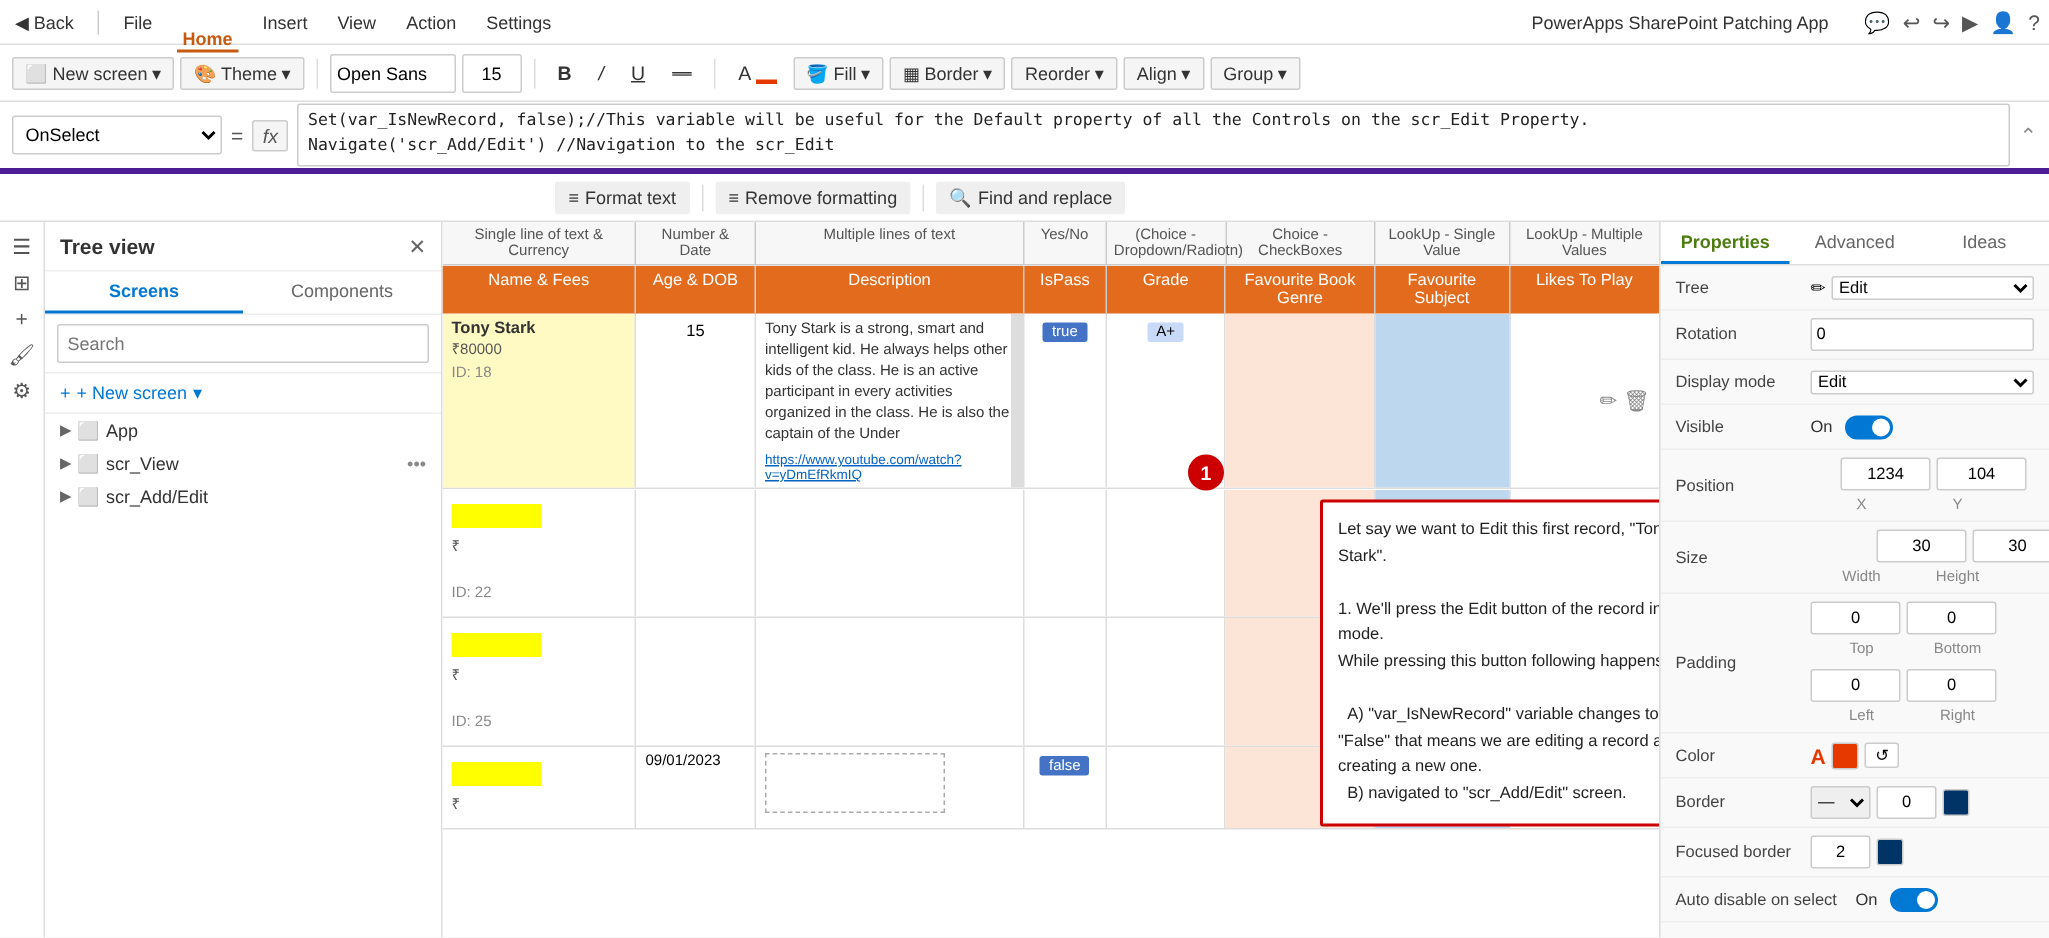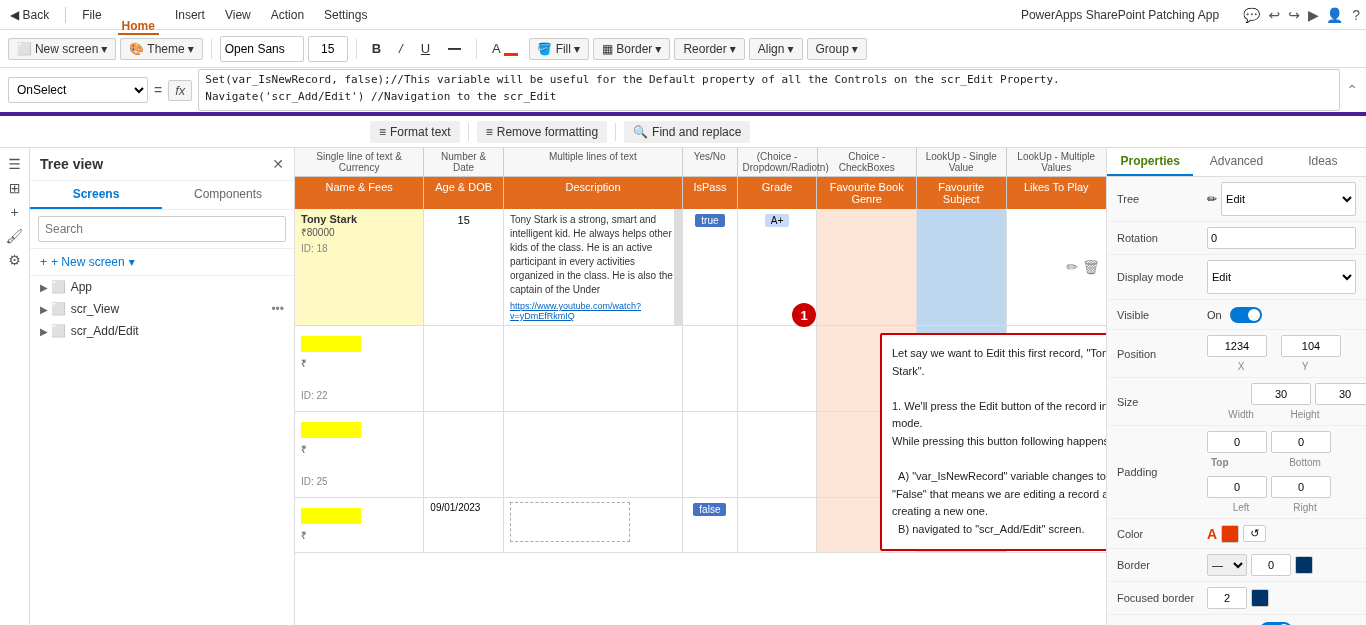--- a/index.html
+++ b/index.html
@@ -53,21 +53,21 @@
     .canvas-area { flex: 1; background: #e8e8e8; overflow: hidden; position: relative; }
 
     
     .props-panel { width: 260px; background: #f9f9f9; border-left: 1px solid #ddd; display: flex; flex-direction: column; overflow-y: auto; }
     .props-tabs { display: flex; border-bottom: 1px solid #ddd; background: #fff; }
     .props-tab { flex: 1; text-align: center; padding: 6px 4px; font-size: 12px; cursor: pointer; color: #666; }
     .props-tab.active { color: #4d7c0f; border-bottom: 2px solid #0078d4; font-weight: 600; }
     .prop-row { display: flex; align-items: center; padding: 5px 10px; border-bottom: 1px solid #eee; min-height: 30px; }
     .prop-label { width: 90px; font-size: 11px; color: #444; flex-shrink: 0; }
     .prop-value { flex: 1; display: flex; align-items: center; gap: 4px; }
-    .prop-select { width: 100%; height: 34px; border: 1px solid #ccc; border-radius: 2px; font-size: 11px; background: #fff; }
+    .prop-select { width: 100%; height: 16px; border: 1px solid #ccc; border-radius: 2px; font-size: 11px; background: #fff; }
     .prop-input { width: 60px; height: 22px; border: 1px solid #ccc; border-radius: 2px; font-size: 11px; text-align: center; padding: 0 3px; }
     .prop-input-full { width: 100%; height: 22px; border: 1px solid #ccc; border-radius: 2px; font-size: 11px; padding: 0 3px; }
     .toggle-pill { width: 32px; height: 16px; background: #0078d4; border-radius: 8px; position: relative; cursor: pointer; }
     .toggle-pill::after { content: ''; position: absolute; right: 2px; top: 2px; width: 12px; height: 12px; background: #fff; border-radius: 50%; }
     .color-swatch { width: 18px; height: 18px; border: 1px solid #ccc; border-radius: 2px; }
     .prop-btn { padding: 1px 6px; border: 1px solid #ccc; border-radius: 2px; font-size: 11px; cursor: pointer; background: #fff; }
 
     
     .annotation-box { position: absolute; background: #fff; border: 2px solid #c00; padding: 10px; font-size: 11px; color: #222; line-height: 1.5; z-index: 10; border-radius: 2px; }
     .circle-badge { position: absolute; width: 24px; height: 24px; background: #c00; border-radius: 50%; color: #fff; font-size: 13px; font-weight: bold; display: flex; align-items: center; justify-content: center; z-index: 11; }
@@ -404,21 +404,21 @@
       <span class="prop-label">Visible</span>
       <div class="prop-value">
         <span style="font-size:11px;color:#333;margin-right:4px;">On</span>
         <div class="toggle-pill"></div>
       </div>
     </div>
 
     <div class="prop-row">
       <span class="prop-label">Position</span>
       <div class="prop-value" style="flex-direction:column;align-items:flex-start;">
-        <div style="display:flex;gap:14px;align-items:center;">
+        <div style="display:flex;gap:4px;align-items:center;margin-left:20px;">
           <input class="prop-input" value="1234" style="">
           <input class="prop-input" value="104" style="">
         </div>
         <div style="display:flex;gap:4px;font-size:10px;color:#888;padding-left:4px;">
           <span style="width:60px;text-align:center;">X</span>
           <span style="width:60px;text-align:center;">Y</span>
         </div>
       </div>
     </div>
 
@@ -437,21 +437,21 @@
     </div>
 
     <div class="prop-row">
       <span class="prop-label">Padding</span>
       <div class="prop-value" style="flex-direction:column;align-items:flex-start;">
         <div style="display:flex;gap:4px;align-items:center;">
           <input class="prop-input" value="0" style="">
           <input class="prop-input" value="0" style="">
         </div>
         <div style="display:flex;gap:4px;font-size:10px;color:#888;padding-left:4px;">
-          <span style="width:60px;text-align:left;font-weight:bold;">Top</span>
+          <span style="width:60px;text-align:center;">Top</span>
           <span style="width:60px;text-align:center;">Bottom</span>
         </div>
         <div style="display:flex;gap:4px;align-items:center;margin-top:4px;">
           <input class="prop-input" value="0" style="">
           <input class="prop-input" value="0" style="">
         </div>
         <div style="display:flex;gap:4px;font-size:10px;color:#888;padding-left:4px;">
           <span style="width:60px;text-align:center;">Left</span>
           <span style="width:60px;text-align:center;">Right</span>
         </div>

